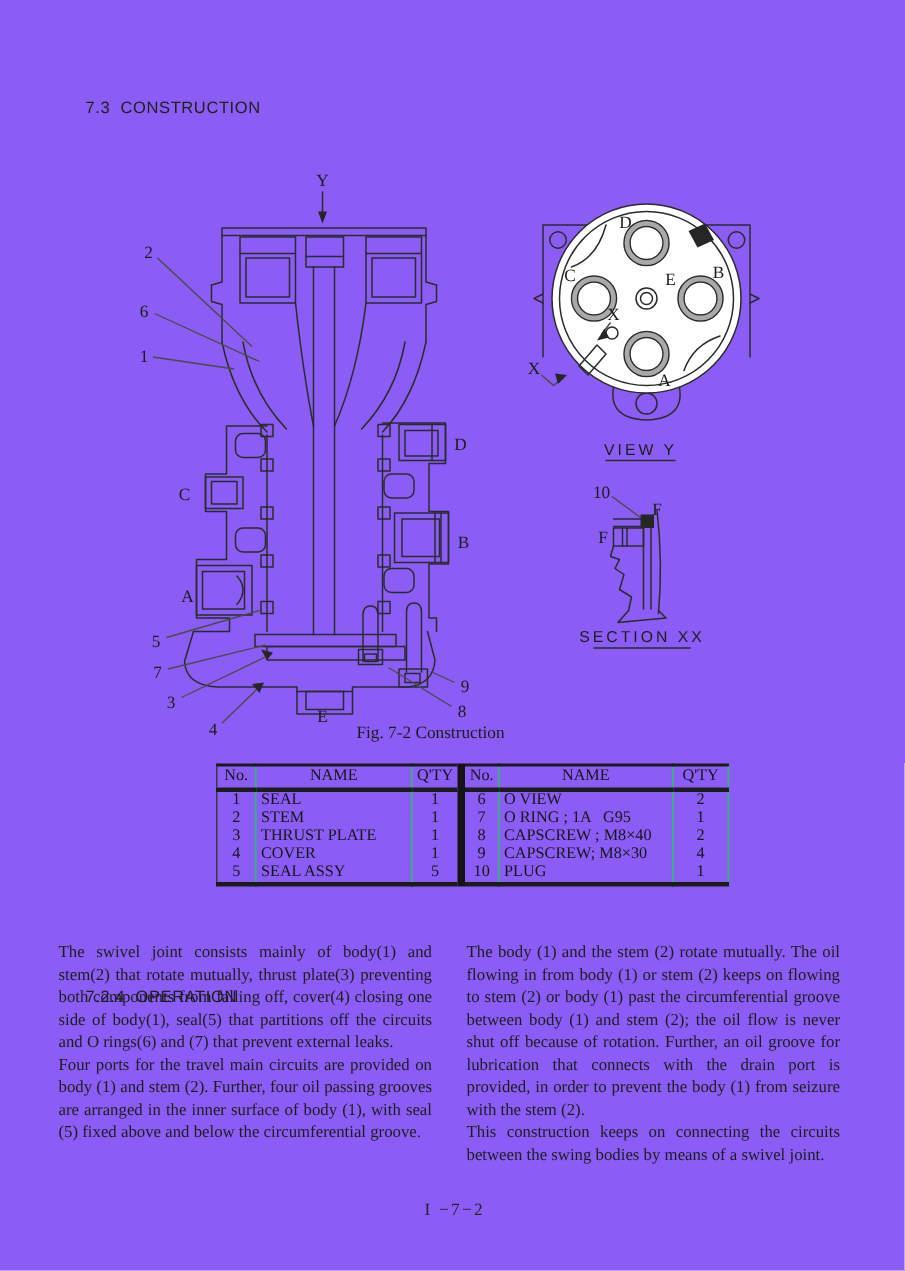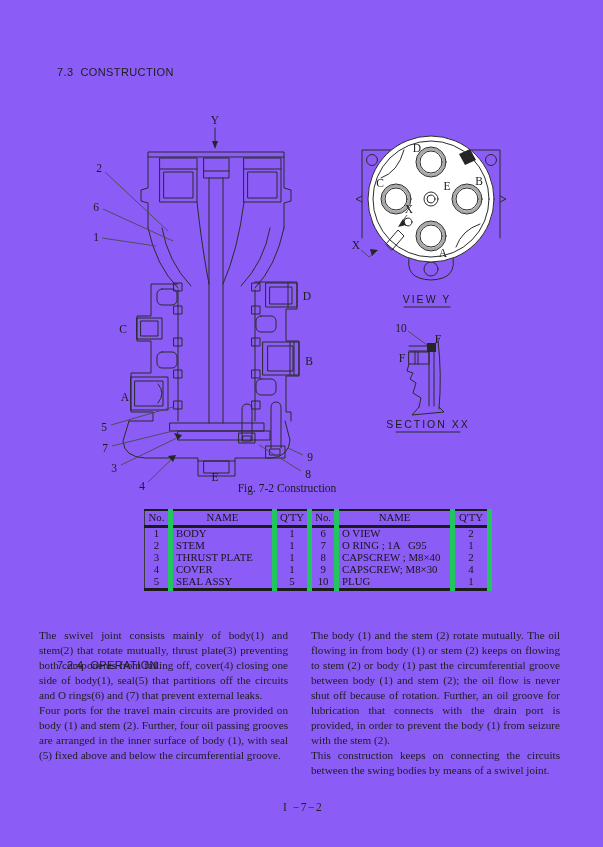--- a/index.html
+++ b/index.html
@@ -22,21 +22,21 @@
   .fig-svg .fillk{ fill:#262626; stroke:none; }
   .fig-svg .shade{ stroke:#a9a9a9; stroke-width:3; fill:none; }
   .fig-svg .wfill{ fill:#ffffff; }
 
   table.parts {
     position:absolute; left:144px; top:509px; border-collapse:collapse;
     font-size:10.8px; line-height:1.05; color:#161616;
     border-top:2px solid #1b1b1b; border-bottom:3px solid #1b1b1b;
   }
   table.parts th, table.parts td {
-    border-left:1px solid #3a3a3a; border-right:5px solid #22c55e;
+    border-left:1px solid #3a3a3a; border-right:1px solid #22c55e;
     padding:0 3px; font-weight:normal;
   }
   table.parts th { height:14px; border-bottom:3px solid #1b1b1b; text-align:center; }
   table.parts td { height:12px; }
   td.c, th.c { text-align:center; }
   td.nm { text-align:left; padding-left:5px; white-space:pre; }
   .mid-div { border-left:5px solid #141414 !important; }
 
   .op-col {
     position:absolute; top:628px; width:249px; text-align:justify;
@@ -246,21 +246,21 @@
         <tr>
       <th class="c">No.</th>
       <th class="c">NAME</th>
       <th class="c">Q'TY</th>
       <th class="c mid-div">No.</th>
       <th class="c">NAME</th>
       <th class="c">Q'TY</th>
     </tr>
     <tr>
       <td class="c">1</td>
-      <td class="nm">BODY</td>
+      <td class="nm">SEAL</td>
       <td class="c">1</td>
       <td class="c mid-div">6</td>
       <td class="nm">O VIEW</td>
       <td class="c">2</td>
     </tr>
     <tr>
       <td class="c">2</td>
       <td class="nm">STEM</td>
       <td class="c">1</td>
       <td class="c mid-div">7</td>

